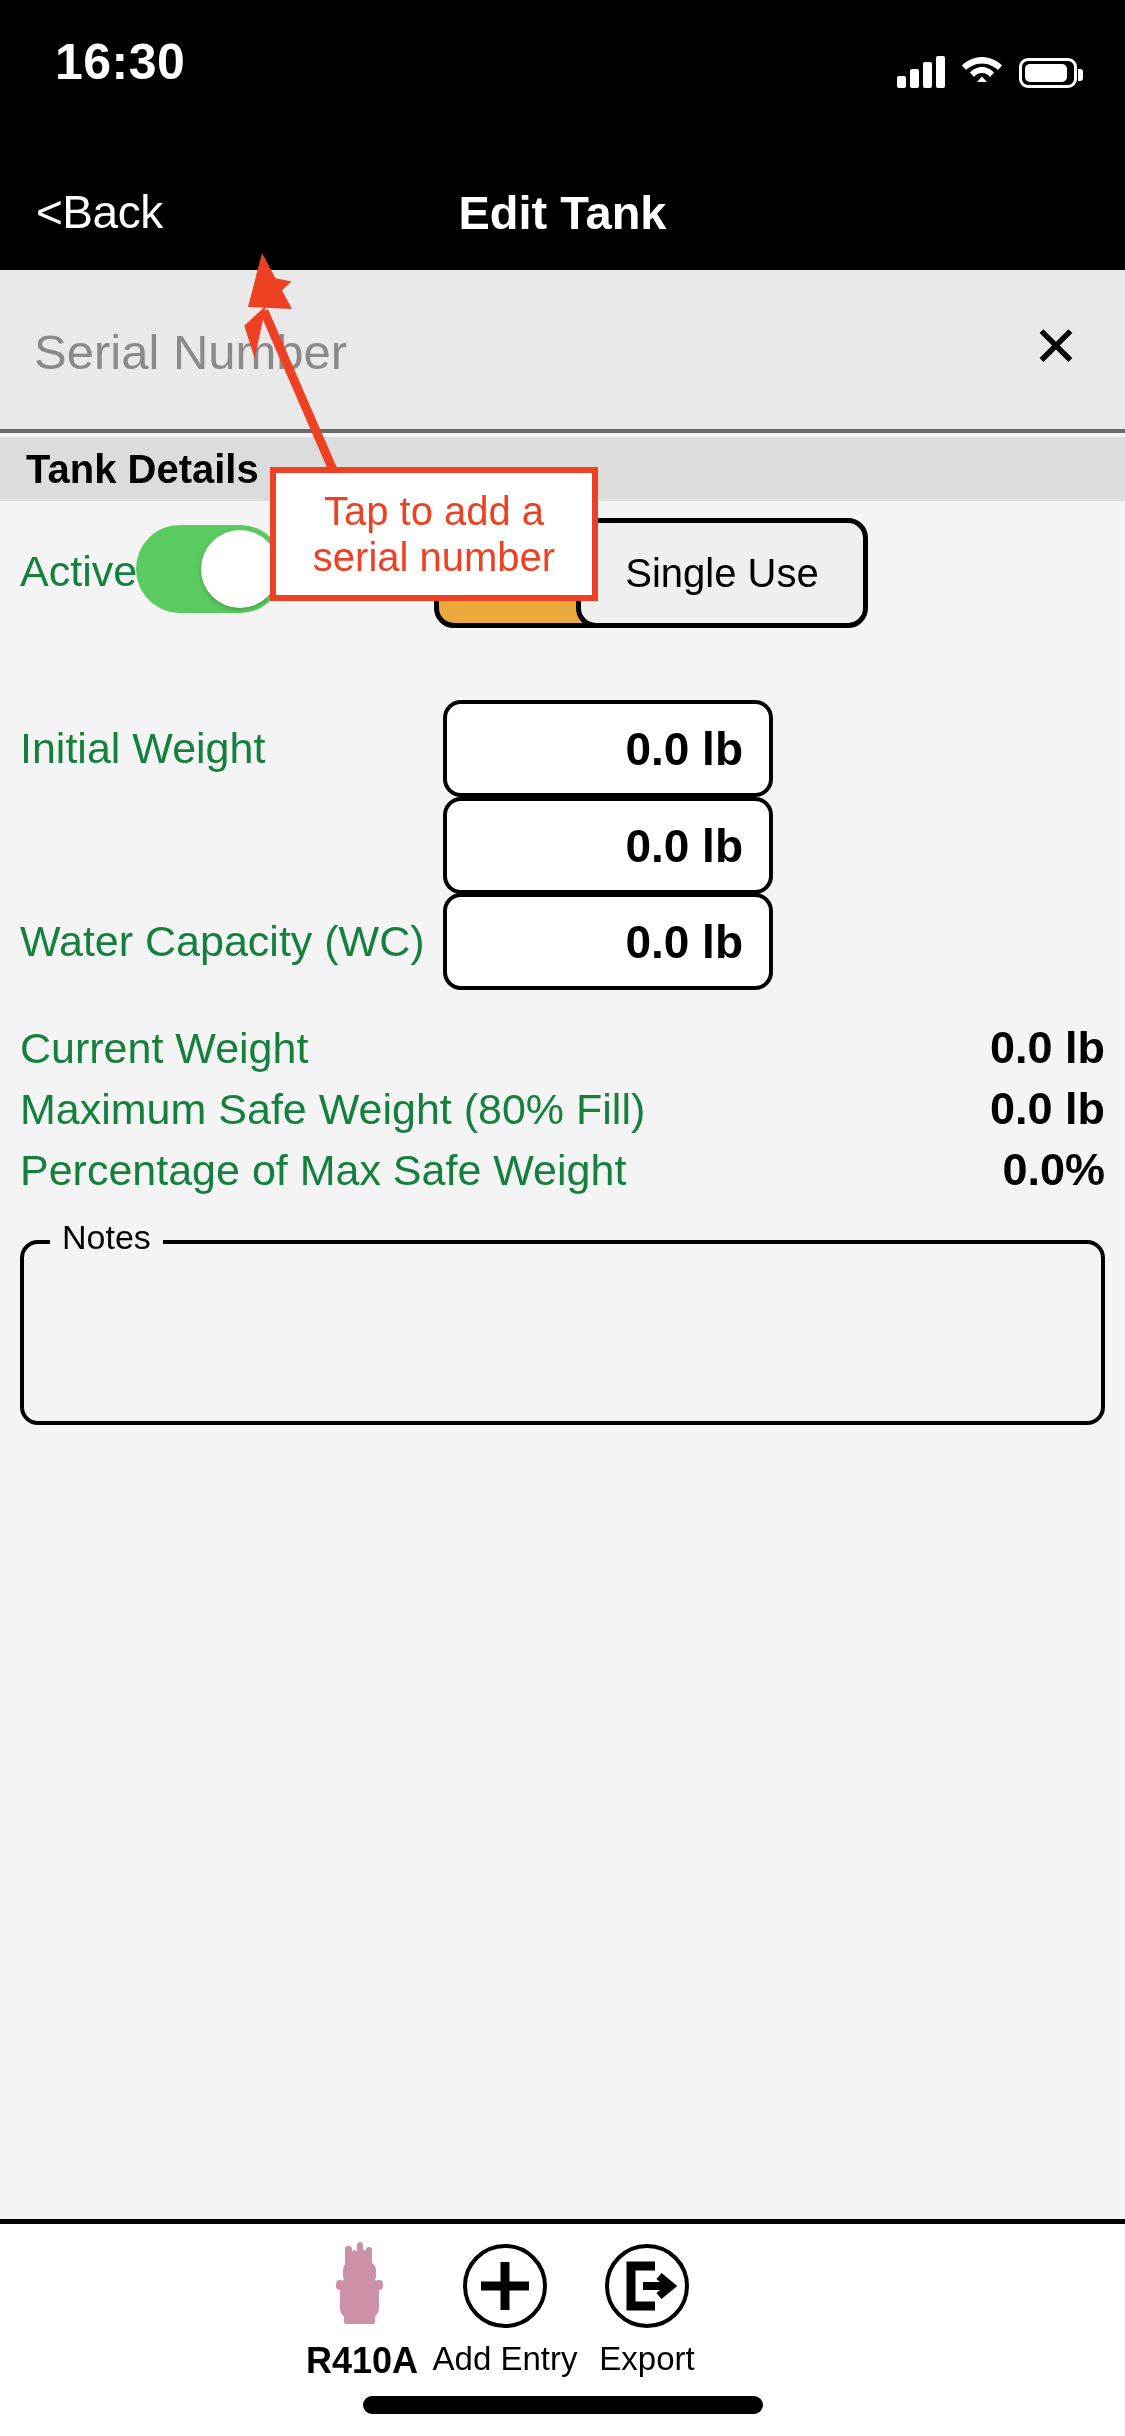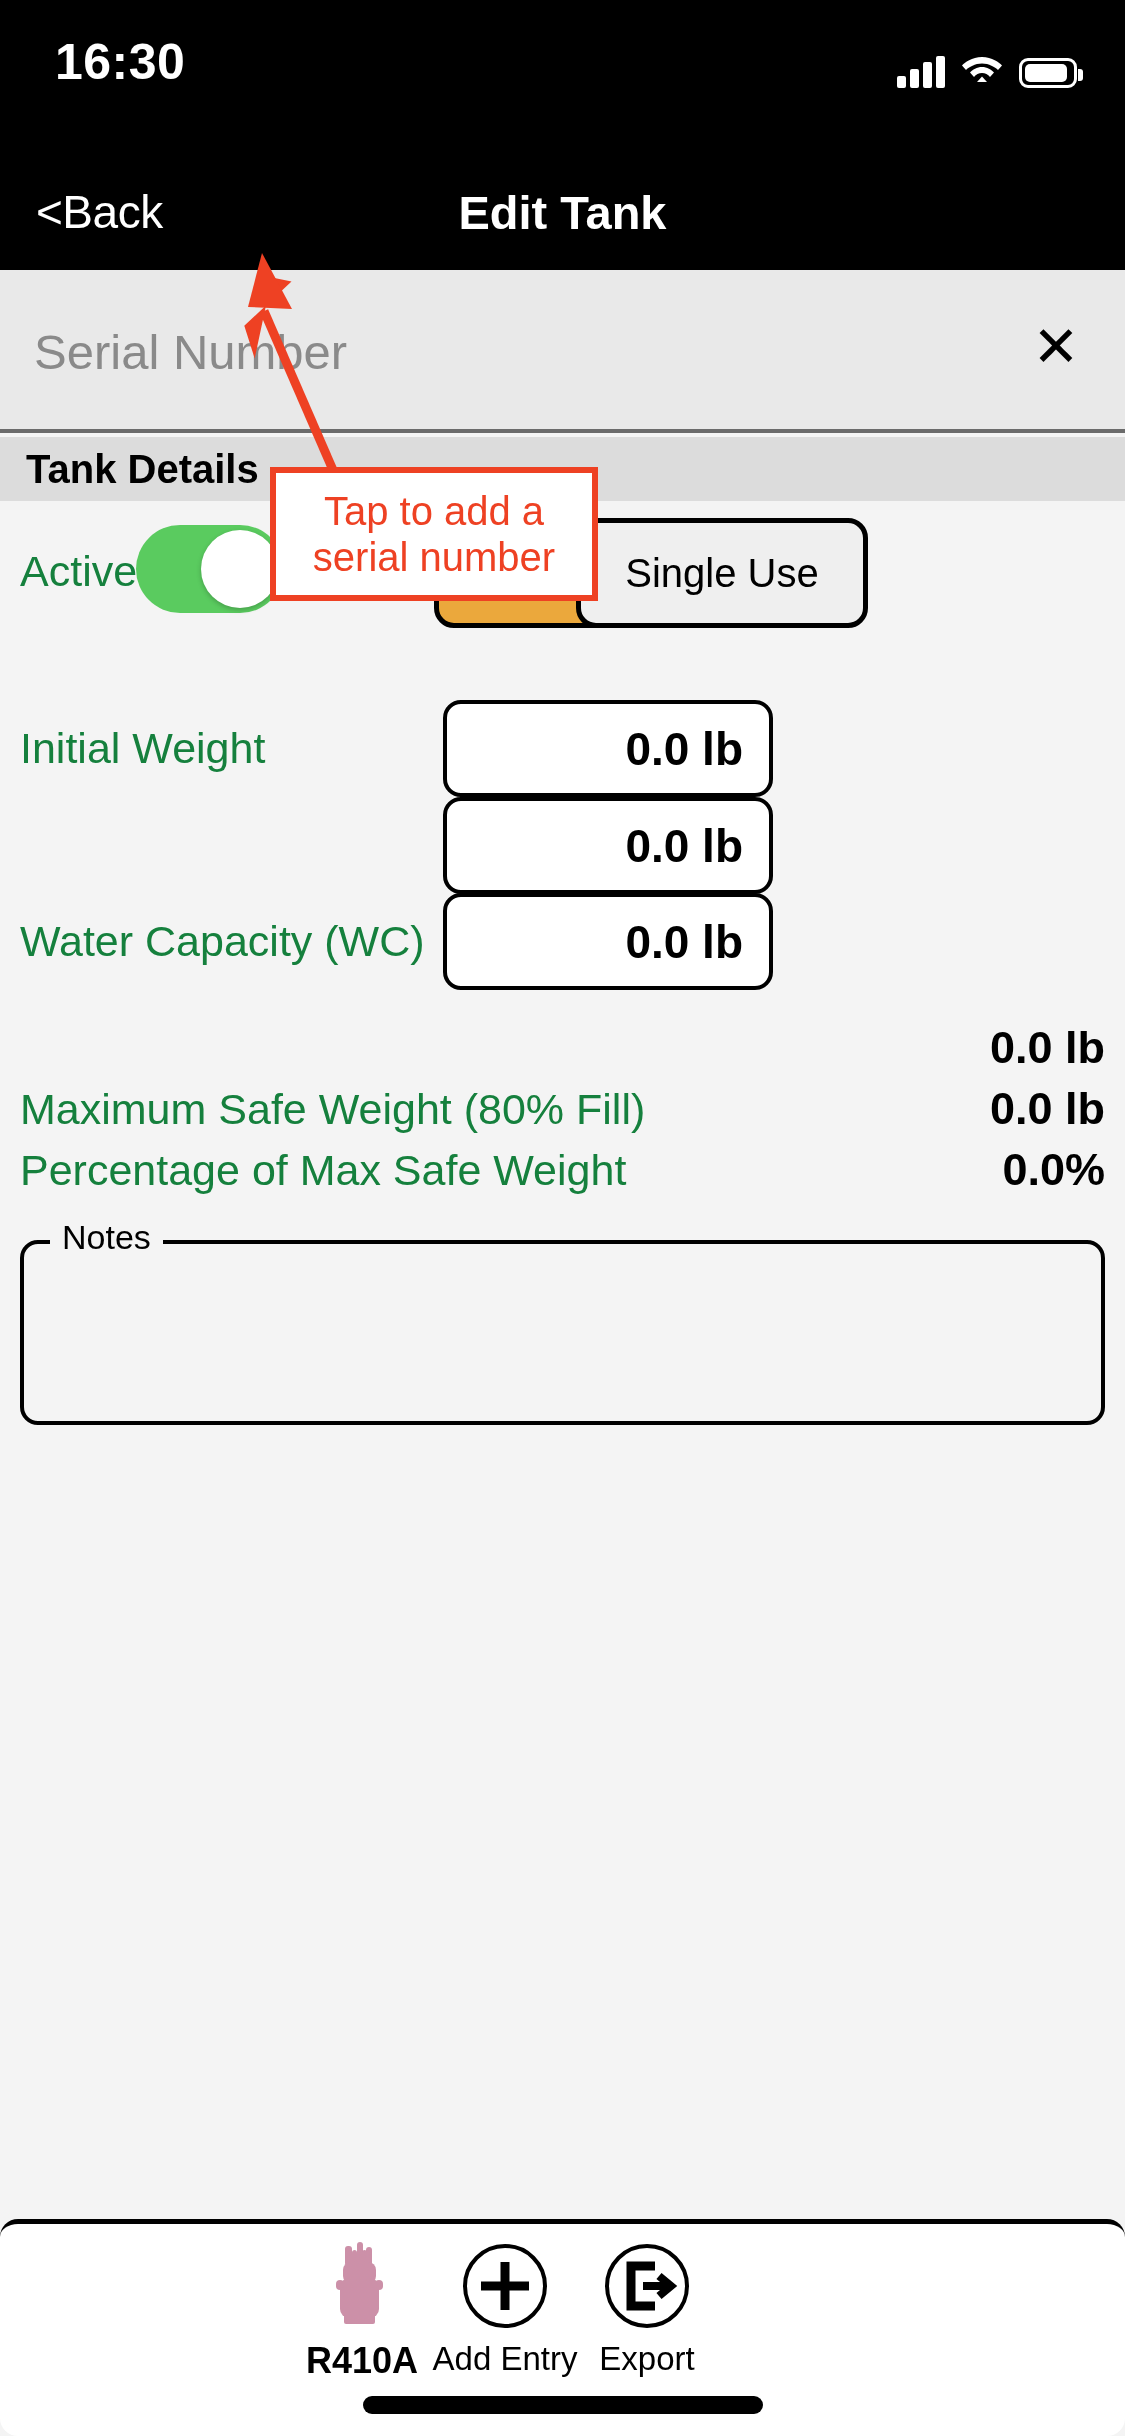--- a/index.html
+++ b/index.html
@@ -280,21 +280,20 @@
     background: #f4f4f4;
   }
 
   
   .toolbar {
     position: absolute;
     left: 0; top: 2219px;
     width: 1125px; height: 217px;
     background: #ffffff;
     border-top: 5px solid #000000;
-    border-radius: 18px;
   }
   .tool-item {
     position: absolute;
     top: 14px;
     width: 200px;
     display: flex;
     flex-direction: column;
     align-items: center;
     gap: 6px;
   }
@@ -398,20 +397,21 @@
   <div class="row" id="row-tare">
     <div class="value-box">0.0 lb</div>
   </div>
 
   <div class="row" id="row-wc">
     <div class="row-label">Water Capacity (WC)</div>
     <div class="value-box">0.0 lb</div>
   </div>
 
   <div class="row" id="row-current">
+    <div class="row-label">Current Weight</div>
     <div class="value-static">0.0 lb</div>
   </div>
 
   <div class="row" id="row-maxsafe">
     <div class="row-label">Maximum Safe Weight (80% Fill)</div>
     <div class="value-static">0.0 lb</div>
   </div>
 
   <div class="row" id="row-pct">
     <div class="row-label">Percentage of Max Safe Weight</div>

